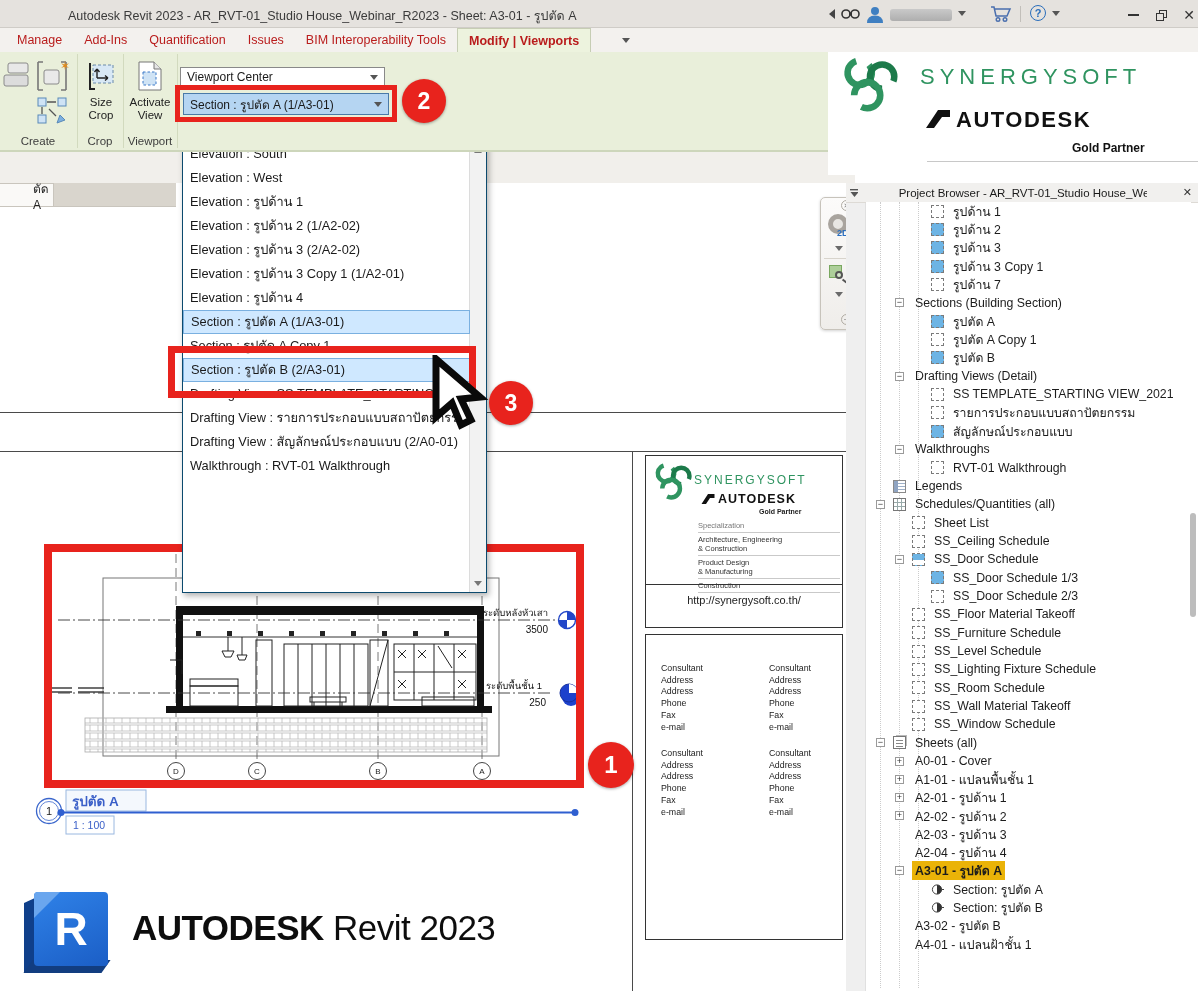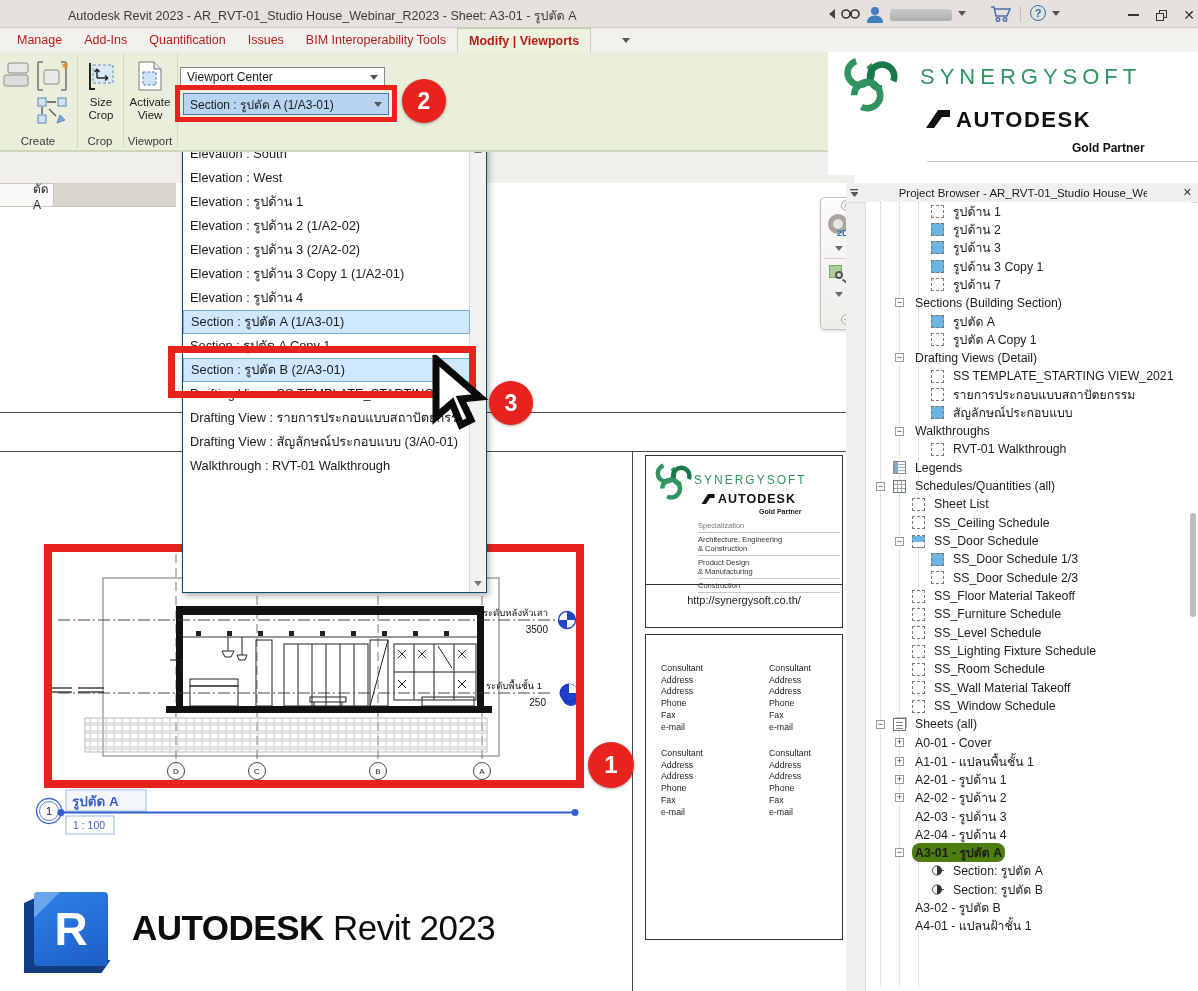--- a/index.html
+++ b/index.html
@@ -113,21 +113,21 @@
   .vp.half { background:linear-gradient(#6db4e4 0 55%, #fff 55%); }
   .legends-i { border:1px solid #8a8a8a; background:
       linear-gradient(90deg,#8fa4c2 0 4px, transparent 4px),
       repeating-linear-gradient(#fff 0 2px, #9eb0c8 2px 3px); }
   .sched-i { border:1px solid #777;
       background: repeating-linear-gradient(90deg, transparent 0 3px, #9aa 3px 4px),
                   repeating-linear-gradient(transparent 0 3px, #9aa 3px 4px), #fff; }
   .sheets-i { border:1px solid #777; background:#fff; position:relative; box-shadow:2px -2px 0 -1px #bbb; }
   .sheets-i::before { content:""; position:absolute; left:2px; top:3px; width:7px; height:1px; background:#888; box-shadow:0 3px 0 #888, 0 6px 0 #888; }
   .tlabel { padding:0 3px; }
-  .trow.selrow .tlabel { background:#4d7c0f;border-radius:8px; }
+  .trow.selrow .tlabel { background:#eab308; }
   .trow.boldrow .tlabel { font-weight:bold; }
   .pb-scroll { position:absolute; left:1190px; top:513px; width:6px; height:104px; background:#bdbdbd; border-radius:3px; z-index:9; }
   .splitter { left:855px; top:171px; width:13px; height:12px; background:#fff; z-index:7; }
 
   
   .revit-cube { left:22px; top:892px; width:96px; height:88px; z-index:4; }
   .footer-brand { left:132px; top:908px; font-size:35px; color:#0d0d0d; z-index:4; white-space:nowrap; letter-spacing:-0.5px; }
 
   svg text { font-family:"Liberation Sans", sans-serif; }
 </style>
@@ -489,21 +489,21 @@
         <div class="dd-item">Elevation : รูปด้าน 1</div>
         <div class="dd-item">Elevation : รูปด้าน 2 (1/A2-02)</div>
         <div class="dd-item">Elevation : รูปด้าน 3 (2/A2-02)</div>
         <div class="dd-item">Elevation : รูปด้าน 3 Copy 1 (1/A2-01)</div>
         <div class="dd-item">Elevation : รูปด้าน 4</div>
         <div class="dd-item sel">Section : รูปตัด A (1/A3-01)</div>
         <div class="dd-item">Section : รูปตัด A Copy 1</div>
         <div class="dd-item sel">Section : รูปตัด B (2/A3-01)</div>
         <div class="dd-item">Drafting View : SS TEMPLATE_STARTING VIEW_2021</div>
         <div class="dd-item">Drafting View : รายการประกอบแบบสถาปัตยกรรม</div>
-        <div class="dd-item">Drafting View : สัญลักษณ์ประกอบแบบ (3/A0-01)</div>
+        <div class="dd-item">Drafting View : สัญลักษณ์ประกอบแบบ (2/A0-01)</div>
         <div class="dd-item">Walkthrough : RVT-01 Walkthrough</div>
       </div>
   </div>
 
   <div class="abs navbar">
     <div class="nb-x">✕</div>
     <div class="nb-wheel"></div>
     <div class="nb-2d">2D</div>
     <div class="nb-car" style="top:48px;"></div>
     <div class="nb-div"></div>
@@ -561,20 +561,25 @@
         <div class="trow lvl3">
           <span class="expsp"></span>
           <span class="ticon vp blue"></span>
           <span class="tlabel">รูปตัด A</span>
         </div>
         <div class="trow lvl3">
           <span class="expsp"></span>
           <span class="ticon vp"></span>
           <span class="tlabel">รูปตัด A Copy 1</span>
         </div>
+        <div class="trow lvl3">
+          <span class="expsp"></span>
+          <span class="ticon vp blue"></span>
+          <span class="tlabel">รูปตัด B</span>
+        </div>
         <div class="trow lvl2">
           <span class="exp">−</span>
           <span class="tlabel">Drafting Views (Detail)</span>
         </div>
         <div class="trow lvl3">
           <span class="expsp"></span>
           <span class="ticon vp"></span>
           <span class="tlabel">SS TEMPLATE_STARTING VIEW_2021</span>
         </div>
         <div class="trow lvl3">

